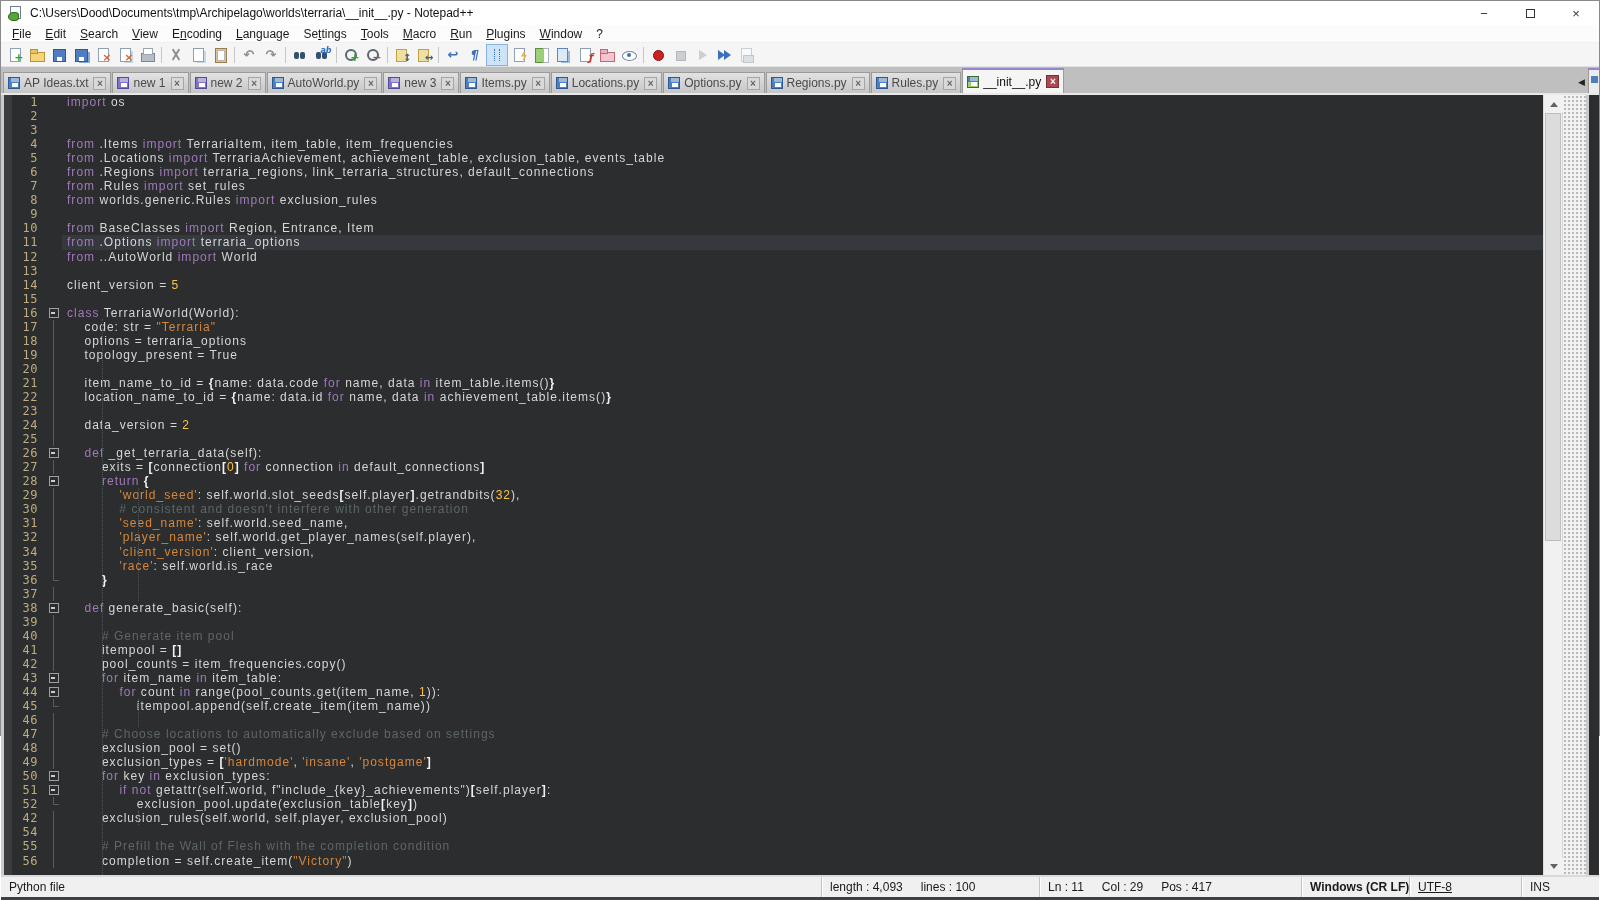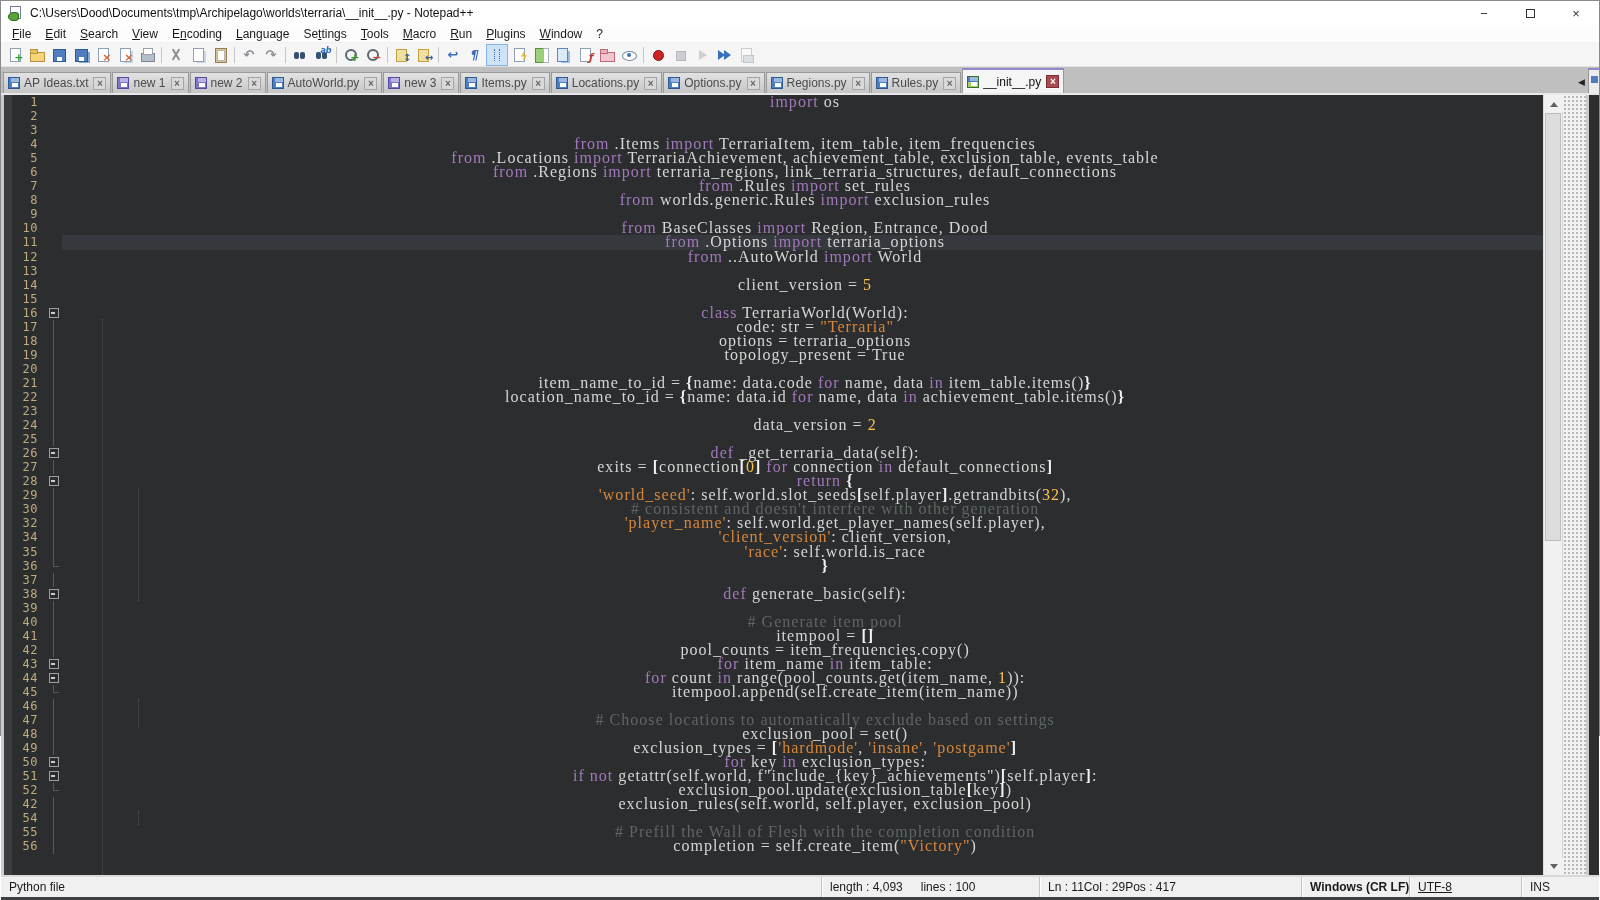--- a/index.html
+++ b/index.html
@@ -94,21 +94,21 @@
   .wborder { position:absolute; left:0; top:0; bottom:0; width:3px; background:#cbcbcb; z-index:3; }
   .bmstrip { position:absolute; left:3px; top:0; bottom:0; width:8px; background:var(--bookmark_strip,#3a3d3f); z-index:0; }
   .row { display:flex; height:14.05px; padding-left:11px; position:relative; z-index:1; }
   .lnum { width:34px; flex:none; text-align:right; padding-right:8px; color:var(--line_number,#bfad7d); font-family:"DejaVu Sans Mono",monospace; font-size:12px; line-height:14.05px; letter-spacing:.5px; }
   .fold { width:16px; flex:none; position:relative; }
   .f-box::before { content:""; position:absolute; left:3px; top:2px; width:8px; height:8px; border:1px solid #9aa0a4; background:var(--editor_bg,#2b2d2f); z-index:1; }
   .f-box::after { content:""; position:absolute; left:5px; top:6px; width:4px; height:2px; background:#c8cdd1; z-index:2; }
   .f-line::before { content:""; position:absolute; left:7px; top:0; bottom:0; width:1px; background:var(--fold_line,#565b5f); }
   .f-end::before { content:""; position:absolute; left:7px; top:0; height:8px; width:1px; background:var(--fold_line,#565b5f); }
   .f-end::after { content:""; position:absolute; left:7px; top:7px; width:6px; height:1px; background:var(--fold_line,#565b5f); }
-  .codeln { flex:1; white-space:pre; font-family:Liberation Serif, serif; font-size:16px; line-height:14.05px; letter-spacing:1.03px; color:var(--default_text,#d6d6d6); padding-left:5px;text-align:center; }
+  .codeln { flex:1; white-space:pre; font-family:Liberation Sans, sans-serif; font-size:12px; line-height:14.05px; letter-spacing:1.03px; color:var(--default_text,#d6d6d6); padding-left:5px; }
   .row.cur .codeln { background:var(--current_line_bg,#35383c); }
   .tk-k { color:var(--keyword,#a178ba); }
   .tk-d { color:var(--default_text,#d6d6d6); }
   .tk-s { color:var(--string,#d8873a); }
   .tk-m { color:var(--number,#ffc24a); }
   .tk-c { color:var(--comment,#5d6763); }
   .tk-b { color:var(--bracket,#f2f2f2); font-weight:bold; }
   .guide { position:absolute; width:1px; border-left:1px dotted var(--guide,#4e5357); z-index:2; }
 
   
@@ -118,21 +118,21 @@
   .sb-up::before { content:""; width:0; height:0; border:4px solid transparent; border-bottom:5px solid #5f6368; margin-bottom:3px; }
   .sb-down::before { content:""; width:0; height:0; border:4px solid transparent; border-top:5px solid #5f6368; margin-top:3px; }
   .sb-thumb { position:absolute; left:1px; width:16px; top:18px; height:428px; background:#dcdcdc; border:1px solid #bdbdbd; }
   .splitter { width:24px; flex:none; background-color:#f2f2f2; background-image:radial-gradient(var(--splitter_dot,#b9b9b9) 30%, transparent 32%); background-size:4px 4px; border-left:1px solid #d5d5d5; }
   .pane2 { width:13px; flex:none; background:var(--editor_bg,#2b2d2f); border-left:3px solid #cbcbcb; }
 
   
   .statusbar { height:22px; background:var(--status_bg,#f0f0f0); border-top:2px solid #d9d9d9; display:flex; align-items:center; font-size:12px; color:#1a1a1a; flex:none; }
   .sb-sec { height:100%; display:flex; align-items:center; padding-left:8px; border-left:1px solid #c3c3c3; box-shadow:inset 1px 0 0 #fff; white-space:nowrap; }
   .sb-doc { flex:1; border-left:none; box-shadow:none; }
-  .sb-len { width:218px; gap:18px; } .sb-caret { width:262px; }
+  .sb-len { width:218px; gap:18px; } .sb-caret { width:262px; gap:18px; }
   .sb-eol { width:108px;font-weight:bold; } .sb-enc { width:112px;text-decoration:underline; } .sb-ins { width:78px; }
   .bottomstrip { height:4px; background:var(--bottom_strip,#3e4042); flex:none; }
 </style>
 </head>
 <body>
 
 <div class="window">
 
   <div class="titlebar">
     <span class="appicon">
@@ -382,21 +382,21 @@
             <span class="codeln"><span class="tk-k">from</span><span class="tk-d"> worlds.generic.Rules </span><span class="tk-k">import</span><span class="tk-d"> exclusion_rules</span></span>
           </div>
           <div class="row">
             <span class="lnum">9</span>
             <span class="fold"></span>
             <span class="codeln"></span>
           </div>
           <div class="row">
             <span class="lnum">10</span>
             <span class="fold"></span>
-            <span class="codeln"><span class="tk-k">from</span><span class="tk-d"> BaseClasses </span><span class="tk-k">import</span><span class="tk-d"> Region, Entrance, Dood</span></span>
+            <span class="codeln"><span class="tk-k">from</span><span class="tk-d"> BaseClasses </span><span class="tk-k">import</span><span class="tk-d"> Region, Entrance, Item</span></span>
           </div>
           <div class="row cur">
             <span class="lnum">11</span>
             <span class="fold"></span>
             <span class="codeln"><span class="tk-k">from</span><span class="tk-d"> .Options </span><span class="tk-k">import</span><span class="tk-d"> terraria_options</span></span>
           </div>
           <div class="row">
             <span class="lnum">12</span>
             <span class="fold"></span>
             <span class="codeln"><span class="tk-k">from</span><span class="tk-d"> ..AutoWorld </span><span class="tk-k">import</span><span class="tk-d"> World</span></span>
@@ -483,20 +483,25 @@
           </div>
           <div class="row">
             <span class="lnum">29</span>
             <span class="fold f-line"></span>
             <span class="codeln"><span class="tk-d">            </span><span class="tk-s">'world_seed'</span><span class="tk-d">: self.world.slot_seeds</span><span class="tk-b">[</span><span class="tk-d">self.player</span><span class="tk-b">]</span><span class="tk-d">.getrandbits(</span><span class="tk-m">32</span><span class="tk-d">),</span></span>
           </div>
           <div class="row">
             <span class="lnum">30</span>
             <span class="fold f-line"></span>
             <span class="codeln"><span class="tk-c">            # consistent and doesn't interfere with other generation</span></span>
+          </div>
+          <div class="row">
+            <span class="lnum">31</span>
+            <span class="fold f-line"></span>
+            <span class="codeln"><span class="tk-d">            </span><span class="tk-s">'seed_name'</span><span class="tk-d">: self.world.seed_name,</span></span>
           </div>
           <div class="row">
             <span class="lnum">32</span>
             <span class="fold f-line"></span>
             <span class="codeln"><span class="tk-d">            </span><span class="tk-s">'player_name'</span><span class="tk-d">: self.world.get_player_names(self.player),</span></span>
           </div>
           <div class="row">
             <span class="lnum">34</span>
             <span class="fold f-line"></span>
             <span class="codeln"><span class="tk-d">            </span><span class="tk-s">'client_version'</span><span class="tk-d">: client_version,</span></span>

